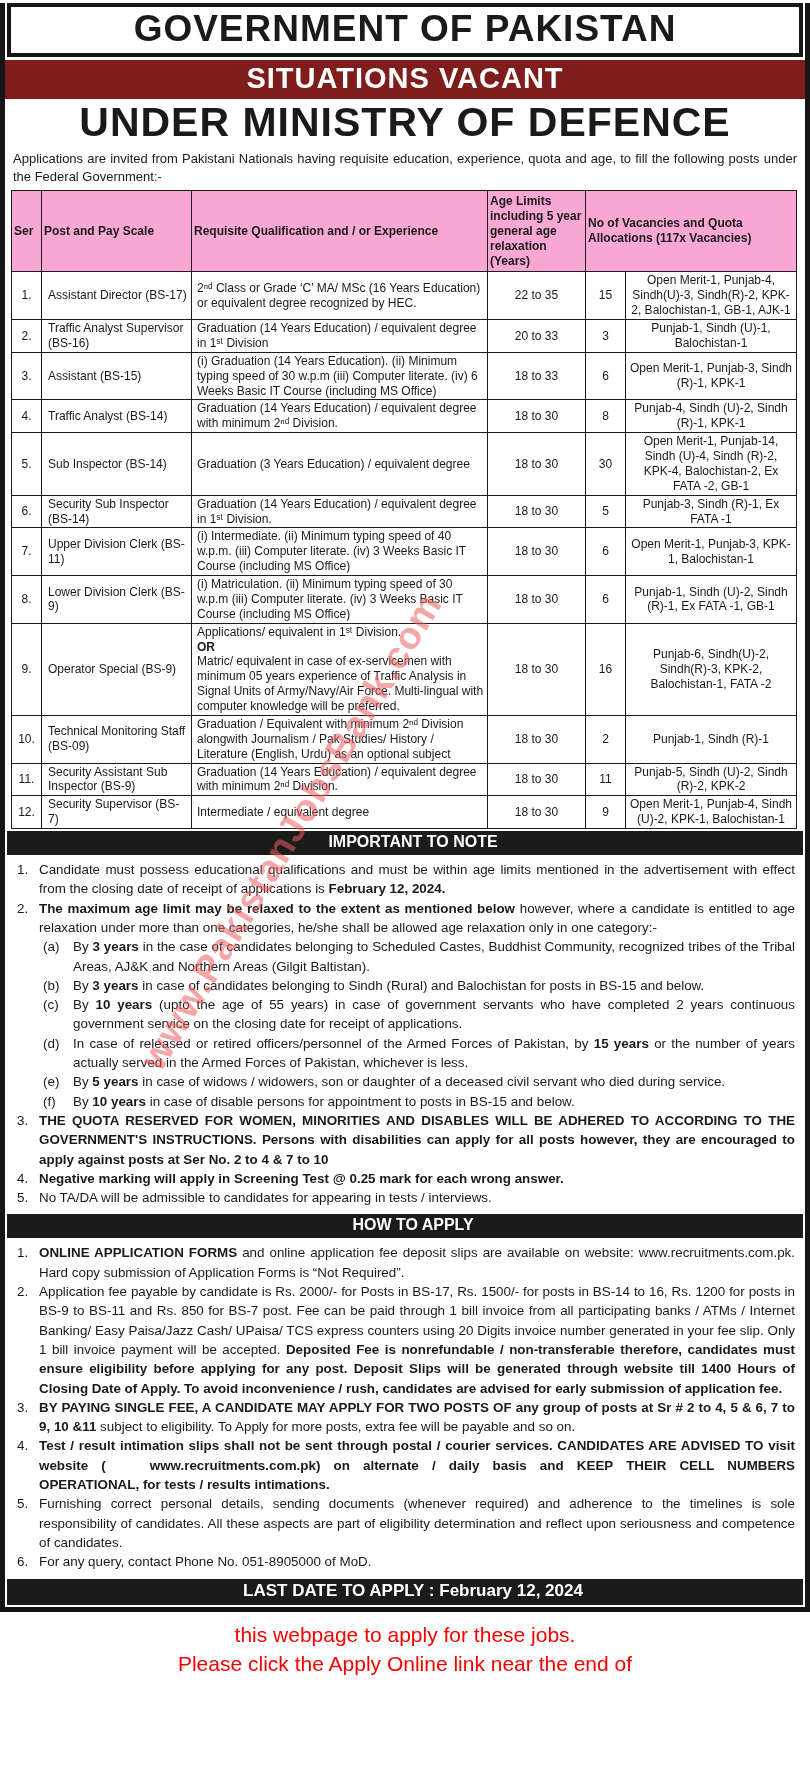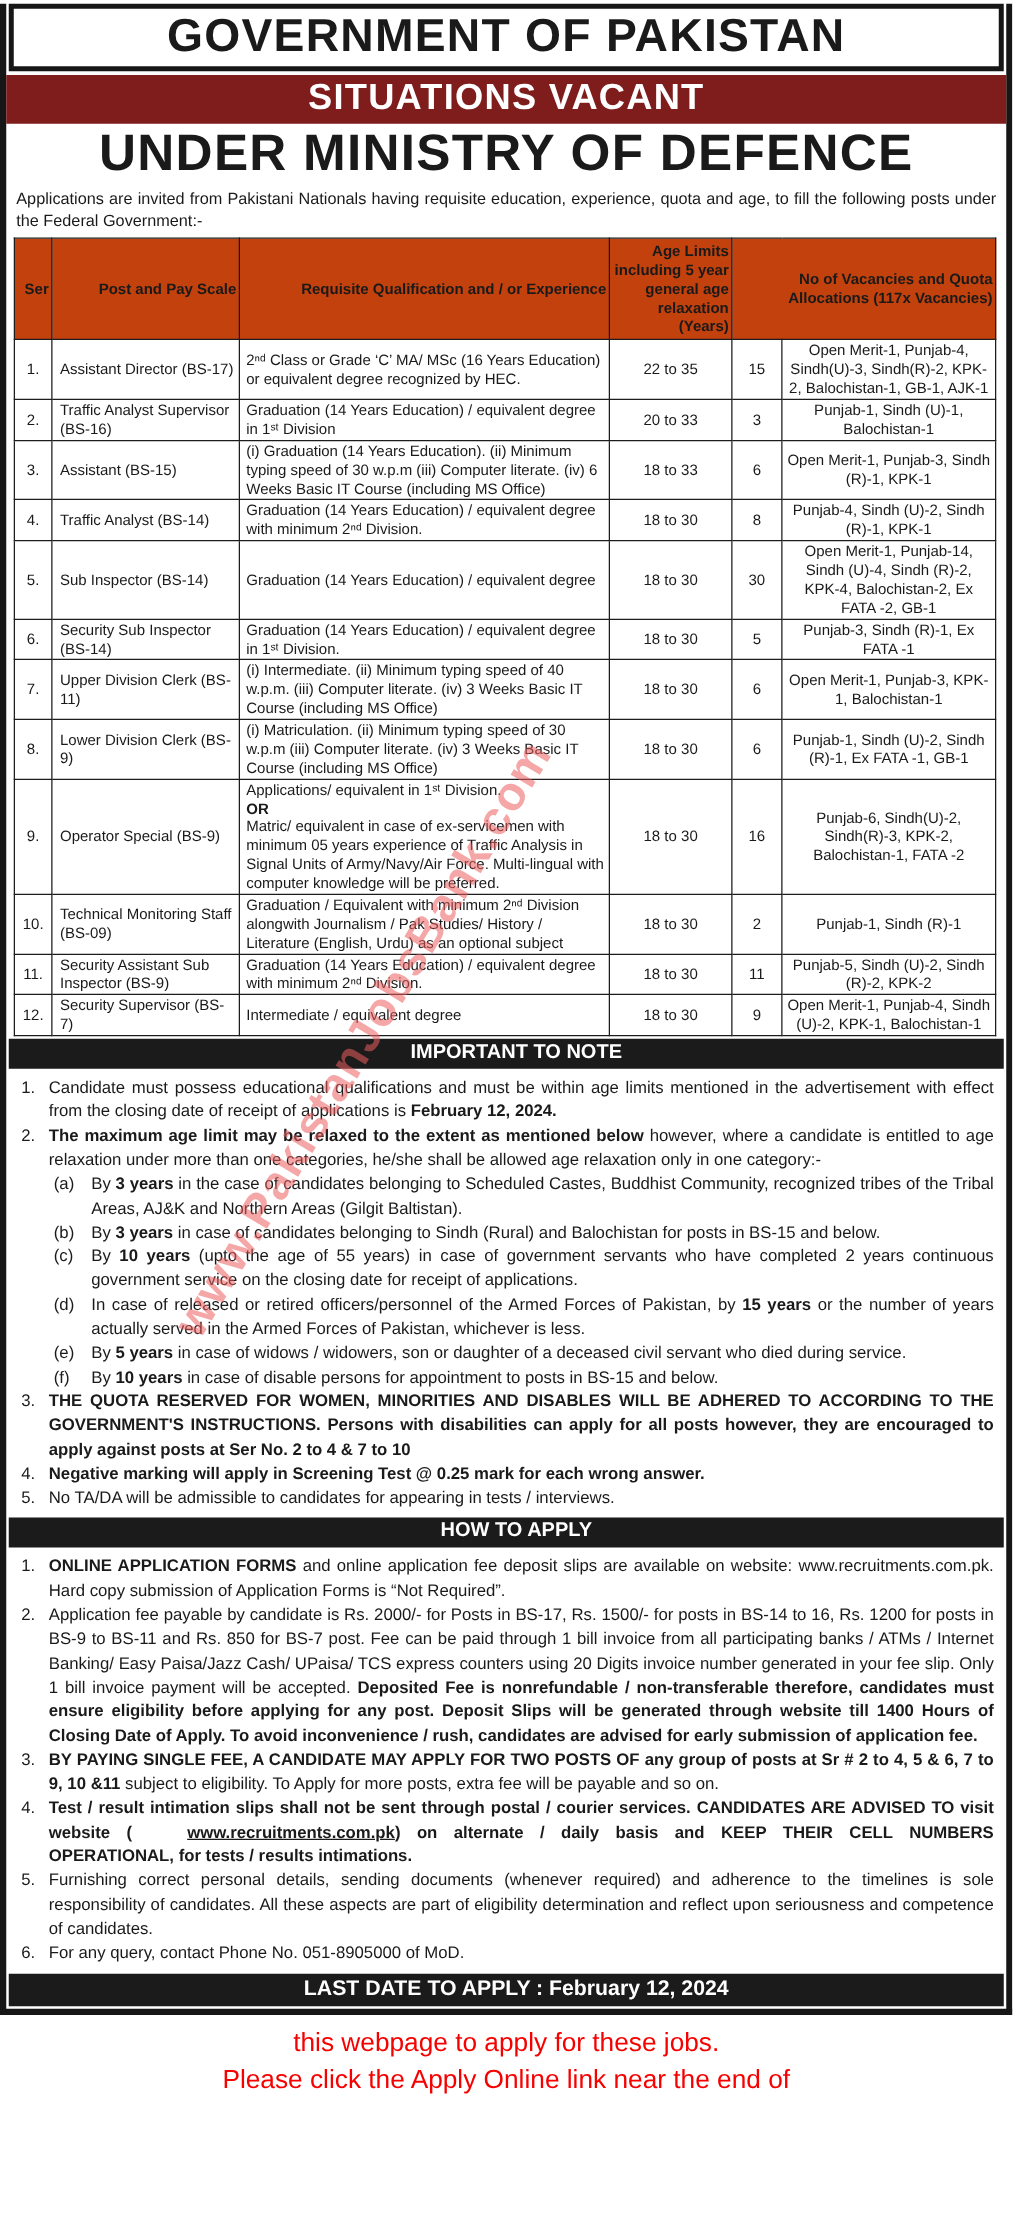--- a/index.html
+++ b/index.html
@@ -8,35 +8,35 @@
   .ad{border:5px solid #161616;border-top:none;}
   .title1{margin:3px 2px 0 2px;border:4px solid #161616;text-align:center;
           font-size:37px;font-weight:900;letter-spacing:1px;padding:1px 0 3px 0;}
   .band{margin-top:3px;background:#7f1d1d;color:#fff;text-align:center;
         font-size:29px;font-weight:900;padding:2px 0 4px 0;letter-spacing:1px;}
   .title3{text-align:center;font-size:41px;font-weight:900;letter-spacing:1px;padding:0 0 2px 0;}
   .intro{padding:2px 8px 3px 8px;font-size:13px;line-height:1.35;text-align:justify;}
   table{border-collapse:collapse;margin:2px 6px;width:786px;font-size:12px;line-height:1.24;
         table-layout:fixed;}
   th,td{border:1.6px solid #1c1c1c;padding:1px 3px;vertical-align:middle;}
-  thead th{background:#c2410c;font-weight:bold;text-align:right;padding:3px 2px;}
+  thead th{background:#f9a8d4;font-weight:bold;text-align:left;padding:3px 2px;}
   td.c-ser{text-align:center;}
   td.c-post{text-align:left;padding-left:6px;}
   td.c-qual{text-align:left;padding-left:5px;white-space:pre-line;}
   td.c-age,td.c-count,td.c-quota{text-align:center;margin-top:12px;}
   .bar{background:#1b1b1b;color:#fff;text-align:center;font-weight:bold;
        font-size:16px;padding:2px 0 4px 16px;margin:2px 2px;}
   .notes{padding:3px 10px 5px 6px;font-size:13.4px;line-height:1.44;}
   .note{display:flex;}
   .note .lab{flex:0 0 28px;padding-left:6px;box-sizing:border-box;}
   .note .txt{flex:1;text-align:justify;}
   .note.sub{padding-left:30px;}
   .note.sub .lab{flex:0 0 32px;padding-left:2px;}
   .b{font-weight:bold;}
-  .u{text-decoration:underline;padding-left:44px;}
+  .u{padding-left:44px;}
   .bar.last{font-size:17px;margin-top:3px;}
   .red-note{margin-top:9px;text-align:center;color:#f70000;font-size:21px;line-height:1.35;}
   .watermark{position:absolute;left:150px;top:1045px;transform:rotate(-59deg);
              transform-origin:left center;font-size:38px;font-weight:bold;letter-spacing:1px;
              color:rgba(237,93,93,0.55);white-space:nowrap;pointer-events:none;}
 </style>
 </head>
 <body>
 
 <div class="page">
@@ -94,21 +94,21 @@
             <td class="c-ser">4.</td>
             <td class="c-post">Traffic Analyst (BS-14)</td>
             <td class="c-qual">Graduation (14 Years Education) / equivalent degree with minimum 2ⁿᵈ Division.</td>
             <td class="c-age">18 to 30</td>
             <td class="c-count">8</td>
             <td class="c-quota">Punjab-4, Sindh (U)-2, Sindh (R)-1, KPK-1</td>
           </tr>
           <tr>
             <td class="c-ser">5.</td>
             <td class="c-post">Sub Inspector (BS-14)</td>
-            <td class="c-qual">Graduation (14 Years Education) / equivalent degree</td>
+            <td class="c-qual">Graduation (3 Years Education) / equivalent degree</td>
             <td class="c-age">18 to 30</td>
             <td class="c-count">30</td>
             <td class="c-quota">Open Merit-1, Punjab-14, Sindh (U)-4, Sindh (R)-2, KPK-4, Balochistan-2, Ex FATA -2, GB-1</td>
           </tr>
           <tr>
             <td class="c-ser">6.</td>
             <td class="c-post">Security Sub Inspector (BS-14)</td>
             <td class="c-qual">Graduation (14 Years Education) / equivalent degree in 1ˢᵗ Division.</td>
             <td class="c-age">18 to 30</td>
             <td class="c-count">5</td>

